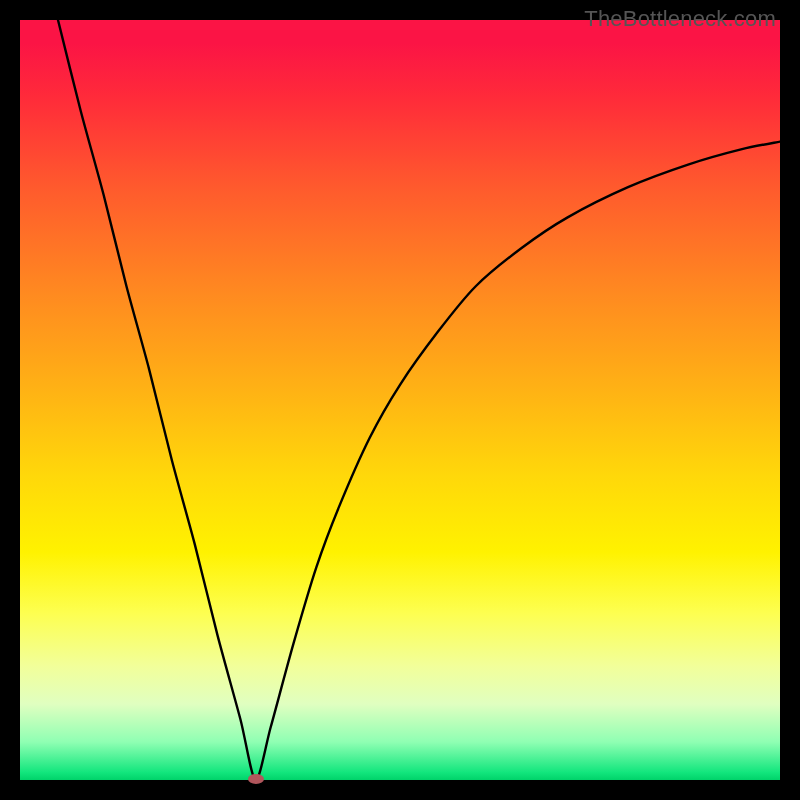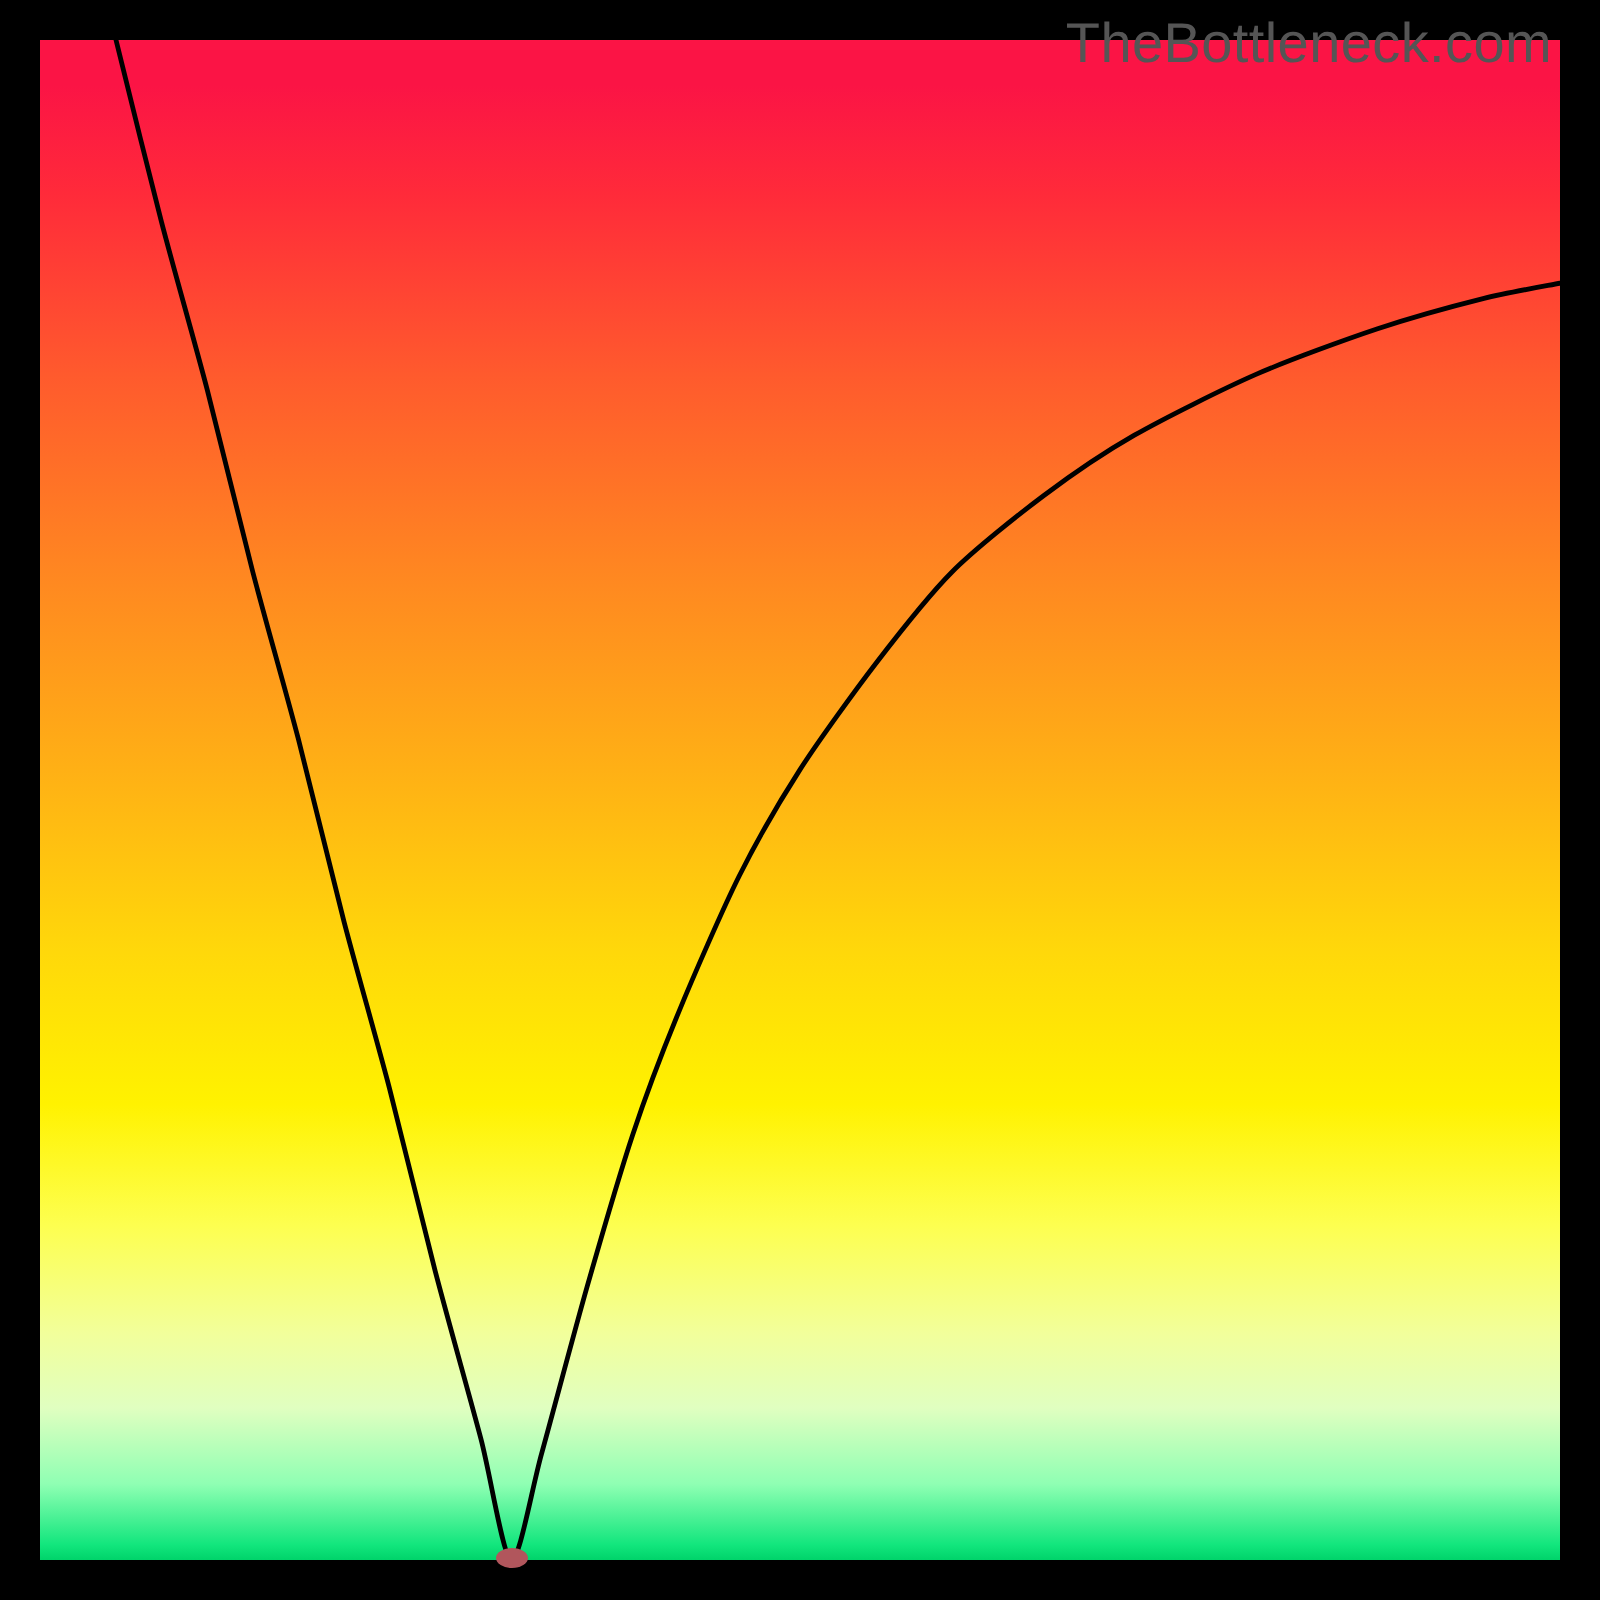--- a/index.html
+++ b/index.html
@@ -4,21 +4,21 @@
 <style>
   * { margin: 0; padding: 0; box-sizing: border-box; }
   html, body { width: 800px; height: 800px; overflow: hidden; }
   body { background: #000; position: relative; }
   .watermark {
     position: absolute;
     top: 6px;
     right: 24px;
     color: #555;
     font-family: Arial, Helvetica, sans-serif;
-    font-size: 28px;
+    font-size: 22px;
     font-weight: 500;
     z-index: 5;
     letter-spacing: 0.2px;
   }
   .plot-outer {
     position: absolute;
     left: 20px; top: 20px;
     width: 760px; height: 760px;
     background: linear-gradient(to bottom,
       #fb1445 0%,

